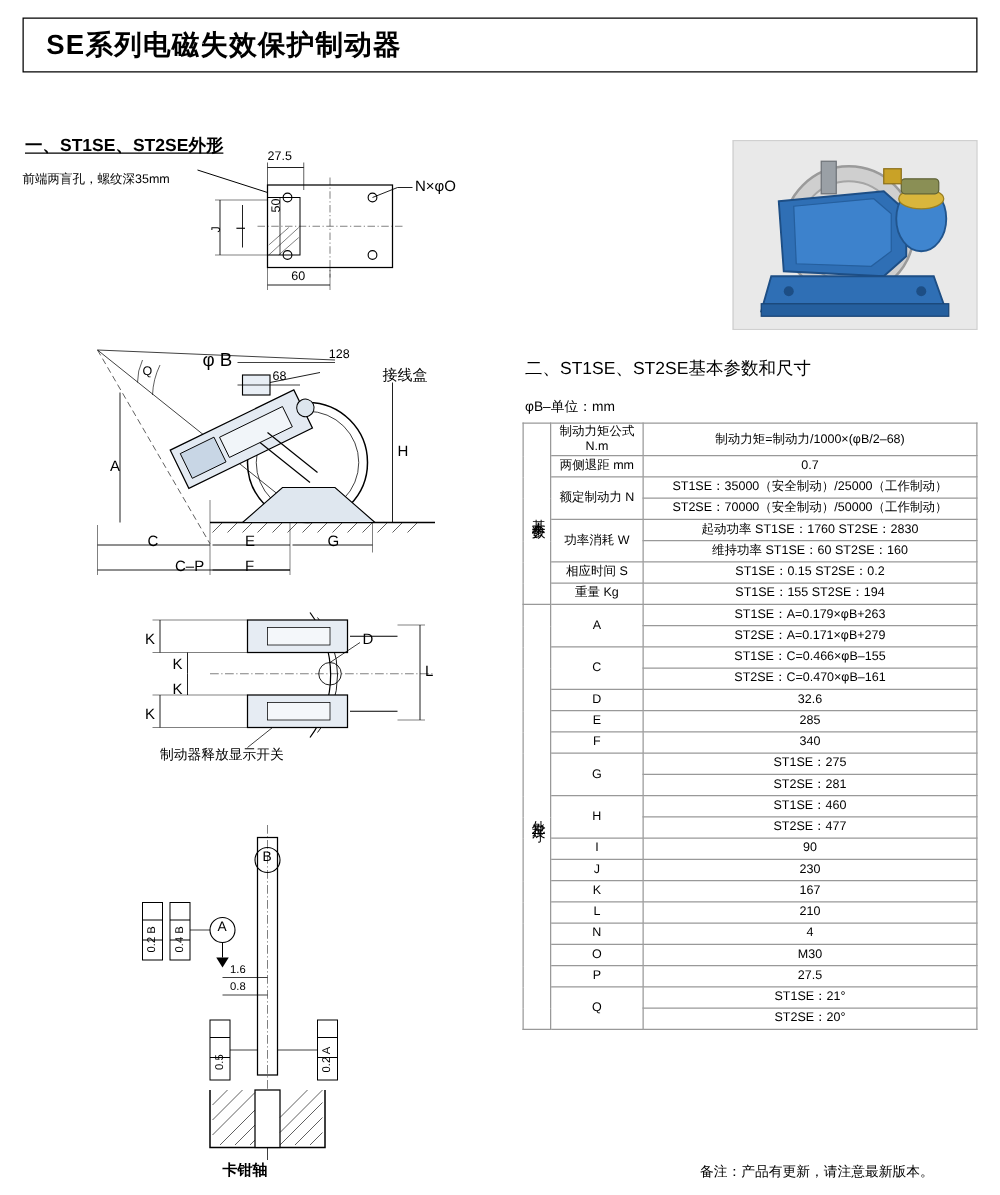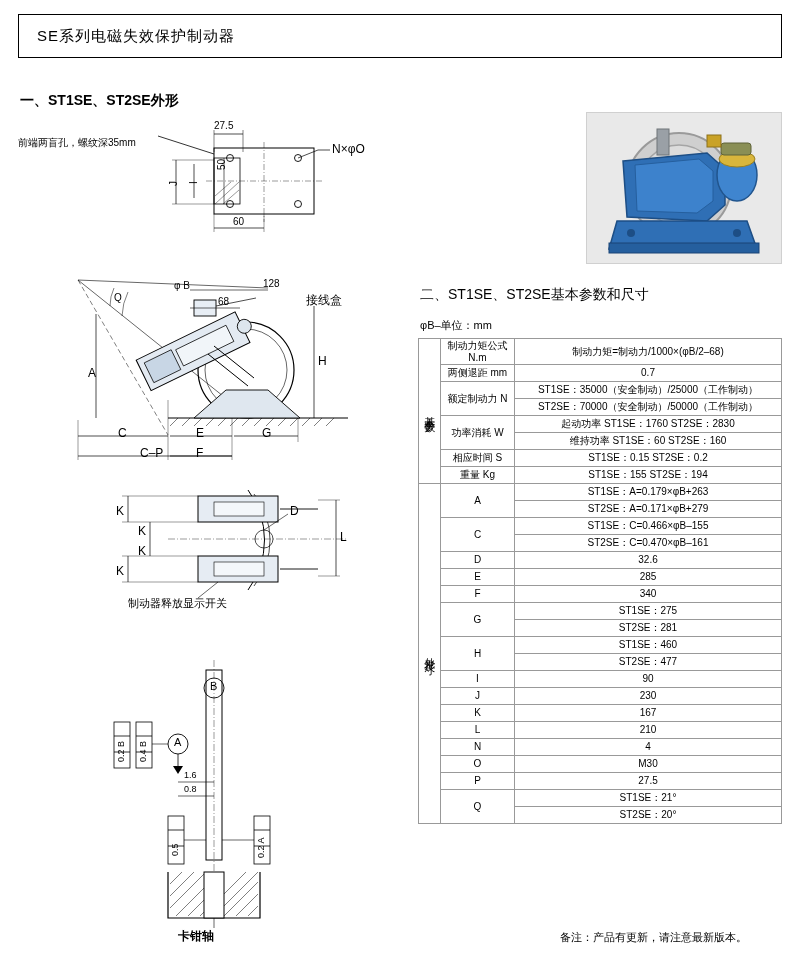--- a/index.html
+++ b/index.html
@@ -14,23 +14,23 @@
   }
   .page { position:relative; width:800px; height:956px; }
 
   
   .title-bar {
     position:absolute; left:18px; top:14px; width:764px; height:44px;
     border:1px solid #000;
     display:flex; align-items:center;
   }
   .title-bar .t {
-    font-size:15px; font-weight:normal; padding-left:18px; letter-spacing:1px;
-  }
-  #left-head { position:absolute; left:20px; top:92px; font-size:14px; font-weight:bold; }
+    font-size:22px; font-weight:bold; padding-left:18px; letter-spacing:1px;
+  }
+  #left-head { position:absolute; left:20px; top:108px; font-size:14px; font-weight:bold;text-decoration:underline; }
   .lbl { position:absolute; font-size:10px; white-space:nowrap; }
   .lbl-sm { position:absolute; font-size:9px; white-space:nowrap; }
 
   svg { display:block; }
 
   
   #right-head-1 {
     position:absolute; left:424px; top:90px; width:360px;
     text-align:center; font-size:13.5px; font-weight:bold;
   }
@@ -183,21 +183,21 @@
       <line x1="216" y1="186" x2="280" y2="186" stroke="#000" stroke-width="0.7"></line>
       <line x1="60" y1="206" x2="214" y2="206" stroke="#000" stroke-width="0.7"></line>
       <line x1="152" y1="206" x2="214" y2="206" stroke="#000" stroke-width="0.7"></line>
       <g stroke="#000" stroke-width="0.4">
         <line x1="60" y1="170" x2="60" y2="210"></line>
         <line x1="150" y1="150" x2="150" y2="210"></line>
         <line x1="214" y1="168" x2="214" y2="210"></line>
         <line x1="280" y1="168" x2="280" y2="192"></line>
       </g>
     </svg>
-    <span class="lbl" style="left:156px;top:30px;font-size:10px;">φ B</span>
+    <span class="lbl" style="left:144px;top:30px;font-size:15px;">φ B</span>
     <span class="lbl" style="left:245px;top:28px;">128</span>
     <span class="lbl" style="left:200px;top:46px;">68</span>
     <span class="lbl" style="left:288px;top:42px;font-size:12px;">接线盒</span>
     <span class="lbl" style="left:96px;top:42px;">Q</span>
     <span class="lbl" style="left:70px;top:116px;font-size:12px;">A</span>
     <span class="lbl" style="left:300px;top:104px;font-size:12px;">H</span>
     <span class="lbl" style="left:100px;top:176px;font-size:12px;">C</span>
     <span class="lbl" style="left:178px;top:176px;font-size:12px;">E</span>
     <span class="lbl" style="left:244px;top:176px;font-size:12px;">G</span>
     <span class="lbl" style="left:178px;top:196px;font-size:12px;">F</span>

